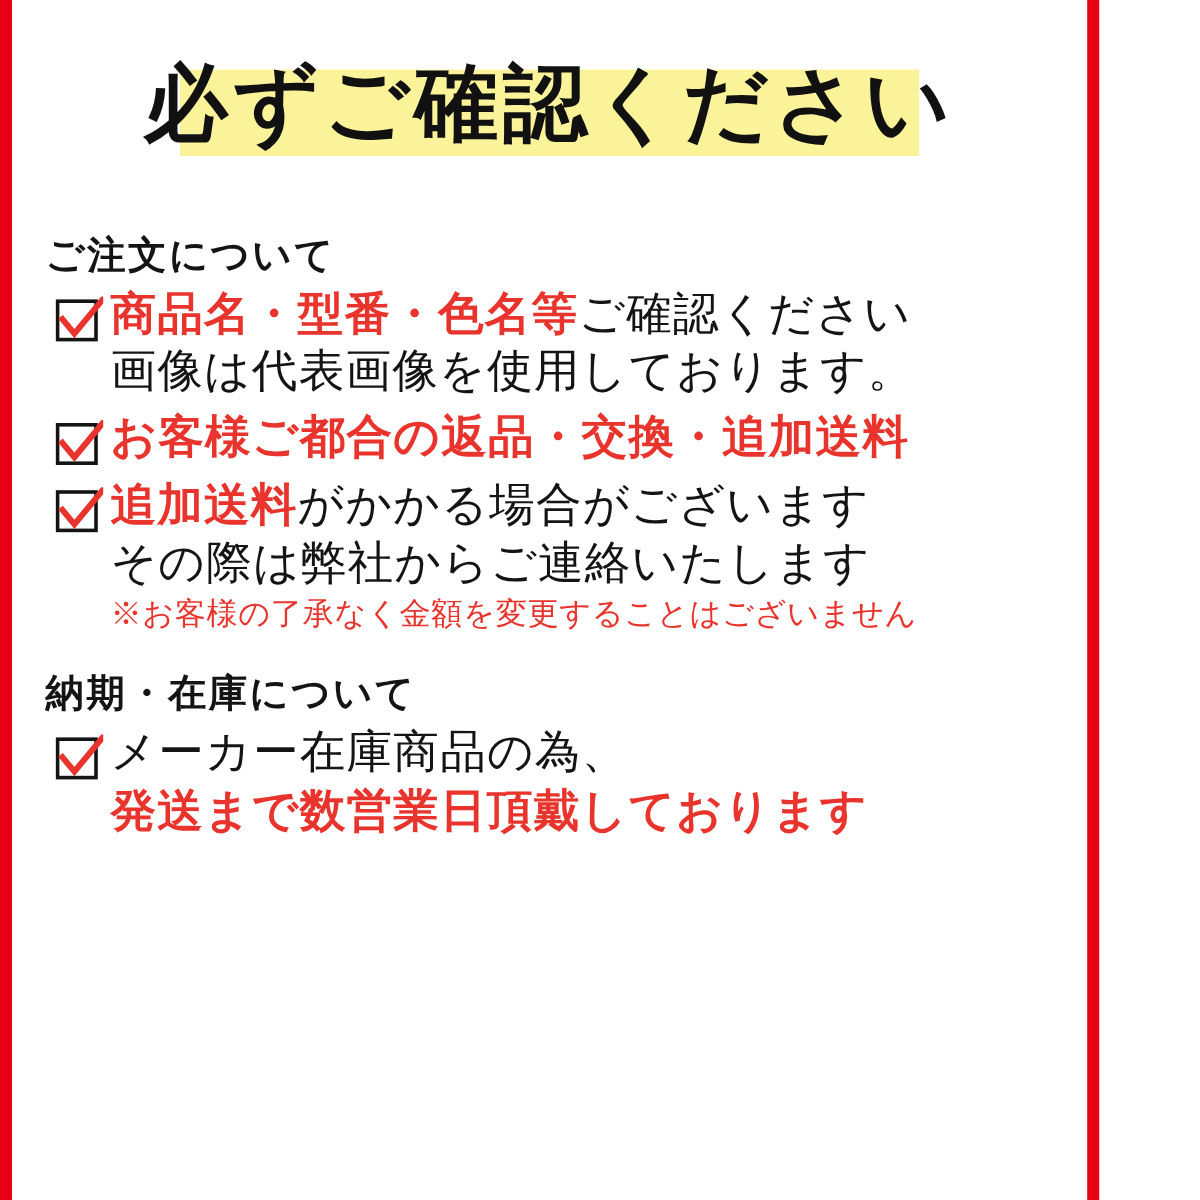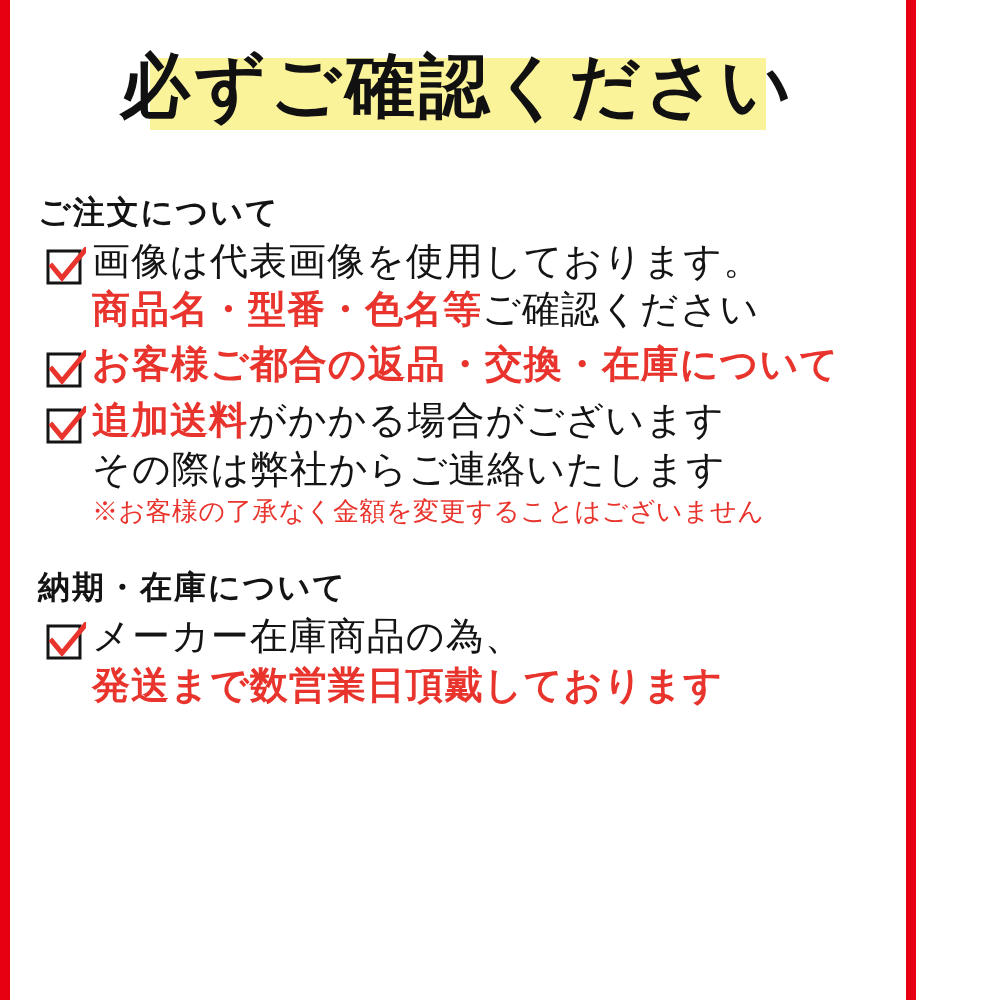--- a/index.html
+++ b/index.html
@@ -72,21 +72,21 @@
   .section-heading {
     font-family: "DejaVu Serif", "Liberation Serif", serif;
     font-weight: bold;
     font-size: 32px;
     line-height: 1.15;
     color: #141414;
     letter-spacing: 2px;
     margin: 0 0 6px 28px;
   }
   .section-one   { margin-top: 52px; }
-  .section-two   { margin-top: 40px; }
+  .section-two   { margin-top: 30px; }
 
   
   .item {
     display: flex;
     align-items: flex-start;
     margin: 0 0 6px 36px;
   }
   .item.tight { margin-bottom: 4px; }
 
   .check {
@@ -144,34 +144,34 @@
     <div class="section-heading section-one">ご注文について</div>
 
     <div class="item">
       <span class="check">
         <svg width="40" height="40" viewBox="0 0 40 40">
           <rect x="2" y="4" width="32" height="32" fill="none" stroke="#141414" stroke-width="3"></rect>
           <path d="M6 19 L16 31 L40 2" fill="none" stroke="#e8342c" stroke-width="5" stroke-linecap="square"></path>
         </svg>
       </span>
       <span class="lines">
+        <div class="line"><span class="red-seg">商品名・型番・色名等</span><span class="black-seg">ご確認ください</span></div>
         <div class="line black">画像は代表画像を使用しております。</div>
-        <div class="line"><span class="red-seg">商品名・型番・色名等</span><span class="black-seg">ご確認ください</span></div>
       </span>
     </div>
 
     <div class="item">
       <span class="check">
         <svg width="40" height="40" viewBox="0 0 40 40">
           <rect x="2" y="4" width="32" height="32" fill="none" stroke="#141414" stroke-width="3"></rect>
           <path d="M6 19 L16 31 L40 2" fill="none" stroke="#e8342c" stroke-width="5" stroke-linecap="square"></path>
         </svg>
       </span>
       <span class="lines">
-        <div class="line red">お客様ご都合の返品・交換・在庫について</div>
+        <div class="line red">お客様ご都合の返品・交換・追加送料</div>
       </span>
     </div>
 
     <div class="item tight">
       <span class="check">
         <svg width="40" height="40" viewBox="0 0 40 40">
           <rect x="2" y="4" width="32" height="32" fill="none" stroke="#141414" stroke-width="3"></rect>
           <path d="M6 19 L16 31 L40 2" fill="none" stroke="#e8342c" stroke-width="5" stroke-linecap="square"></path>
         </svg>
       </span>

